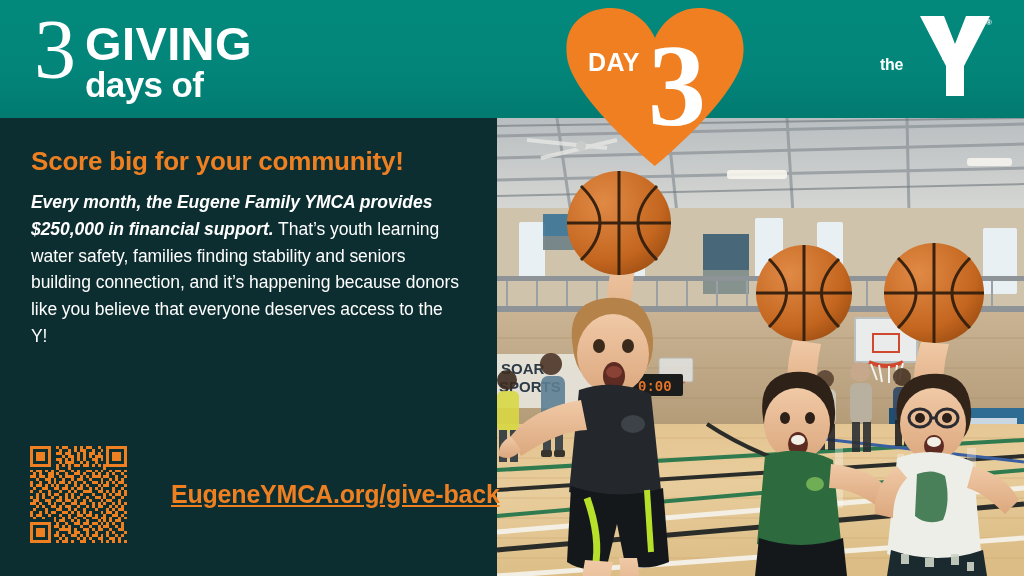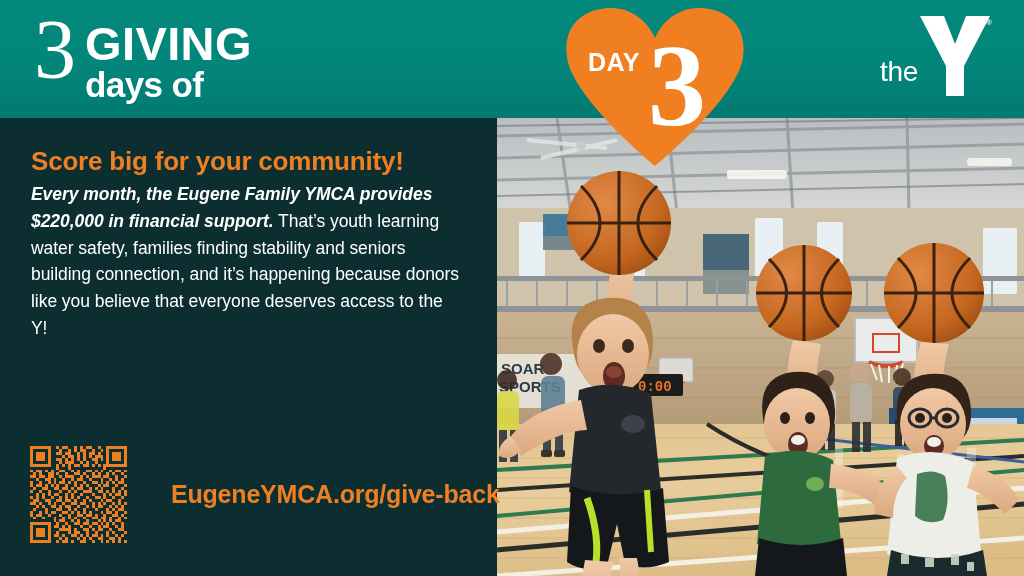--- a/index.html
+++ b/index.html
@@ -61,54 +61,54 @@
     font-size:116px; font-weight:700; line-height:1;
   }
 
   
   #ymca-logo {
     position:absolute; left:880px; top:14px; width:120px; height:86px; z-index:7;
     color:#ffffff;
   }
   #ymca-the {
     position:absolute; left:0px; top:42px;
-    font-size:28px; font-weight:400; letter-spacing:-.3px;
+    font-size:16px; font-weight:700; letter-spacing:-.3px;
   }
   #ymca-mark { position:absolute; left:38px; top:0px; width:74px; height:84px; }
   #ymca-reg {
     position:absolute; left:106px; top:4px; font-size:8px; font-weight:700;
   }
   #ymca-word {
     position:absolute; left:60px; top:46px;
     font-size:9px; font-weight:700; letter-spacing:1.4px;
     transform:rotate(-90deg); transform-origin:left top;
   }
 
   
   #copy {
     position:absolute; left:31px; top:146px; width:432px; z-index:6;
   }
   #headline {
     color:#ef8022; font-size:26px; font-weight:700;
-    letter-spacing:-.2px; margin-bottom:4px;
+    letter-spacing:-.2px; margin-bottom:12px;
   }
   .body-par {
     color:#ffffff; font-size:17.5px; line-height:1.53;
     letter-spacing:-.05px;
   }
   #par-lead { margin-bottom:17px; }
   #par-lead .emph { font-weight:700; font-style:italic; }
   #match-heart { color:#8ed9d4; font-size:17px; }
 
   
   #cta { position:absolute; left:30px; top:446px; z-index:6; display:flex; align-items:center; }
   #qr-code { width:97px; height:97px; display:block; }
   #cta-url {
     margin-left:44px; color:#ef8022;
-    font-size:25px; font-weight:600; letter-spacing:-.2px;
+    font-size:25px; font-weight:600; letter-spacing:-.2px;text-decoration:underline;
   }
 
   
   #photo {
     position:absolute; left:497px; top:118px; width:527px; height:458px;
     overflow:hidden; z-index:3; background:#3b82f6;
   }
   #photo svg { display:block; width:527px; height:458px; }
 </style>
 </head>
@@ -140,21 +140,21 @@
     <div id="ymca-the">the</div>
     <svg id="ymca-mark" viewBox="0 0 74 84">
       <path d="M2 2 L26 2 L37 30 L48 2 L72 2 L46 52 L46 82 L28 82 L28 52 Z" fill="#ffffff"></path>
     </svg>
     <div id="ymca-reg">®</div>
     <div id="ymca-word">YMCA</div>
   </div>
 
   <div id="copy">
     <div id="headline">Score big for your community!</div>
-    <div id="par-lead" class="body-par"><span class="emph">Every month, the Eugene Family YMCA provides $220,000 in financial support.</span><span> That’s youth learning water safety, families finding stability and seniors building connection, and it’s happening because donors like you believe that everyone deserves access to the Y!</span></div>
+    <div id="par-lead" class="body-par"><span class="emph">Every month, the Eugene Family YMCA provides $250,000 in financial support.</span><span> That’s youth learning water safety, families finding stability and seniors building connection, and it’s happening because donors like you believe that everyone deserves access to the Y!</span></div>
   </div>
 
   <div id="cta">
     <svg id="qr-code" viewBox="0 0 33 33" shape-rendering="crispEdges">
       <rect width="33" height="33" fill="#0d2e31"></rect>
       <g fill="#ef8022">
         <path d="M0 0h7v7h-7z M1 1v5h5v-5z"></path>
         <rect x="2" y="2" width="3" height="3"></rect>
         <path d="M26 0h7v7h-7z M27 1v5h5v-5z"></path>
         <rect x="28" y="2" width="3" height="3"></rect>

